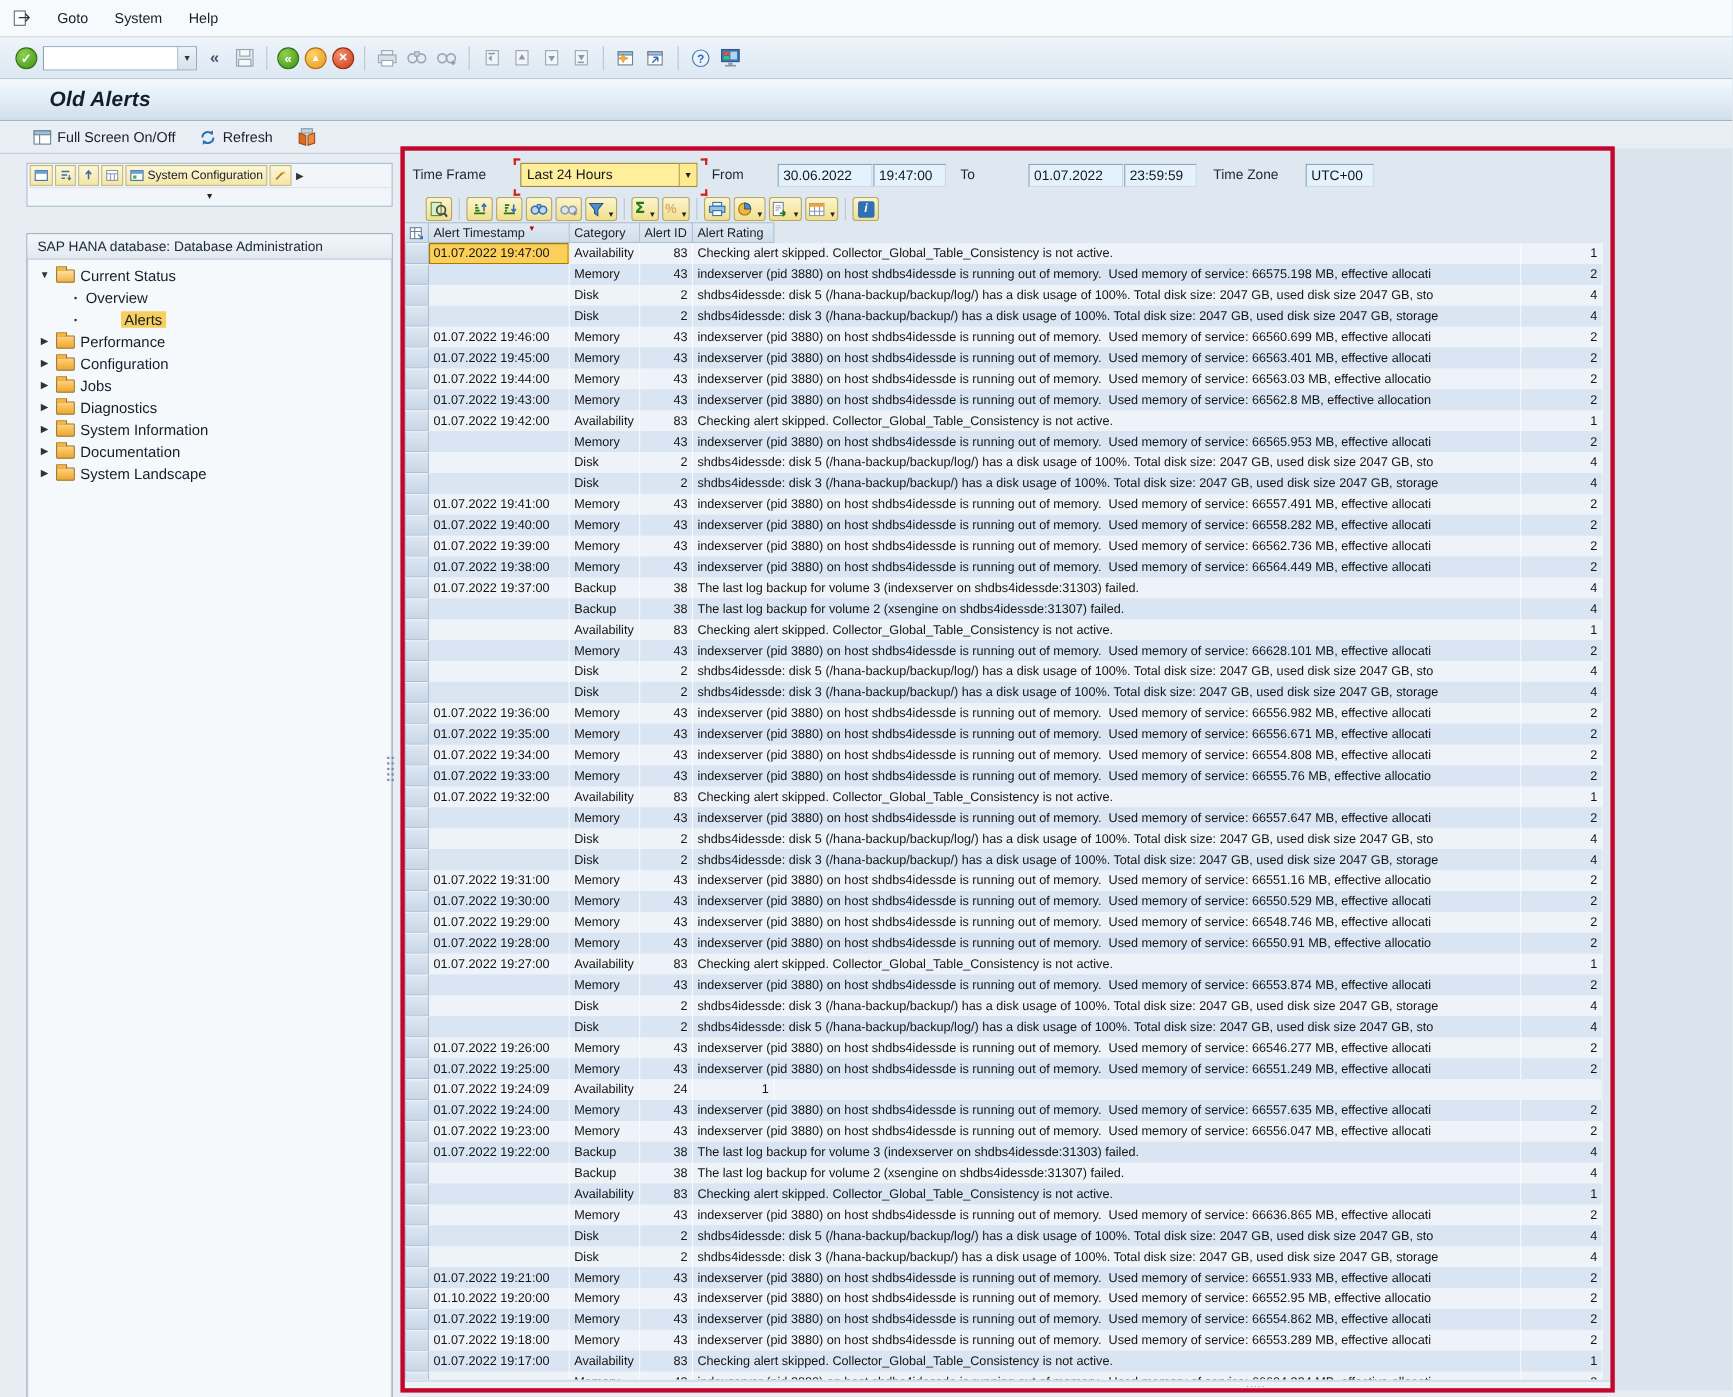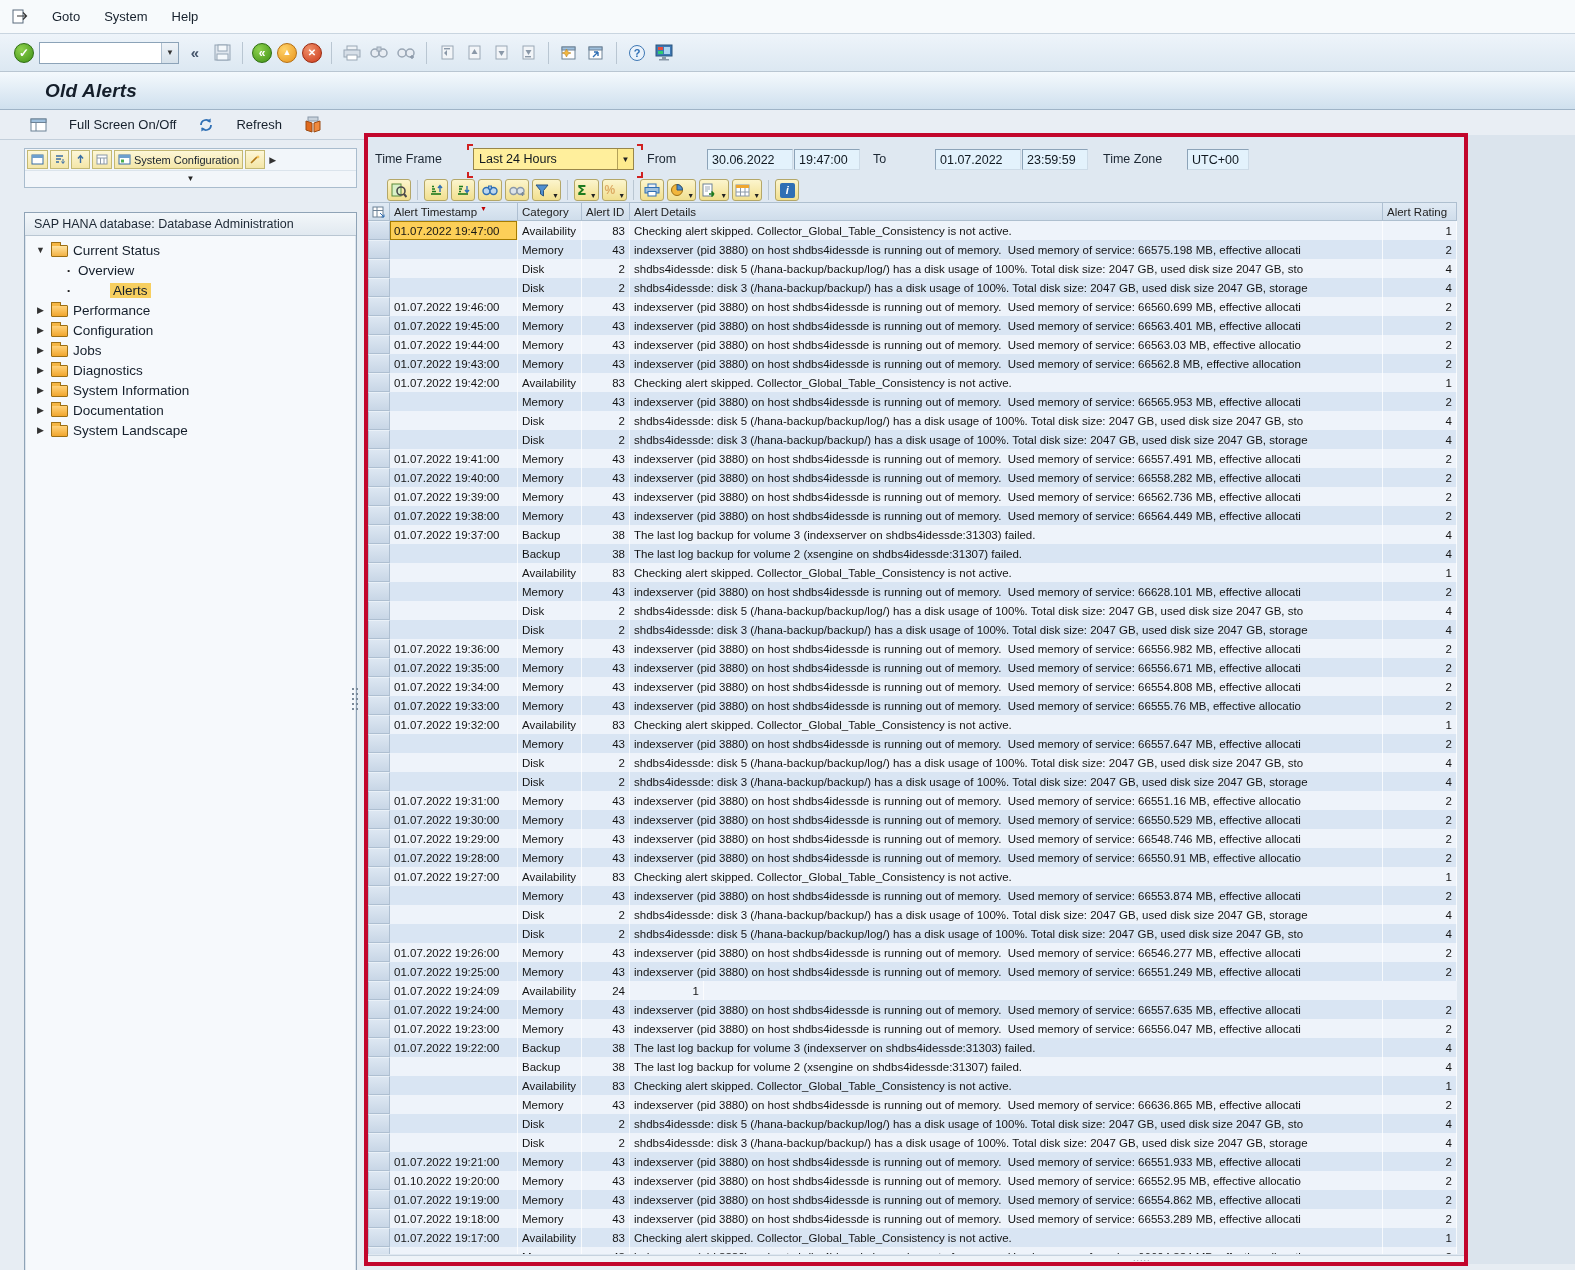--- a/index.html
+++ b/index.html
@@ -29,21 +29,21 @@
   .tsep { width:1px; height:22px; background:#b9c6d2; margin:0 4px;}
   .gicon { display:inline-flex; align-items:center; justify-content:center; width:22px; height:22px;}
   .collapse-glyph { color:#44546a; font-size:15px; font-weight:bold;}
 
   
   #titlebar { left:0; top:72px; width:1575px; height:38px; background:linear-gradient(#f4f9fd,#cfe0ee); border-bottom:1px solid #9fb4c7; display:flex; align-items:center; padding-left:45px;}
   #page-title { font-size:19px; font-weight:bold; font-style:italic; color:#141e2a; letter-spacing:.2px;}
 
   
   #appbar { left:0; top:110px; width:1575px; height:30px; background:#e9eef4; border-bottom:1px solid #c3cfdb; display:flex; align-items:center; padding-left:30px; gap:22px;}
-  .appbtn { display:inline-flex; align-items:center; gap:22px; font-size:13px; color:#16202c; cursor:default;}
+  .appbtn { display:inline-flex; align-items:center; gap:5px; font-size:13px; color:#16202c; cursor:default;}
 
   
   #treebar { left:24px; top:148px; width:333px; height:40px; background:#f2f6fa; border:1px solid #a9bccd; }
   #treebar-row { display:flex; align-items:center; height:22px; padding:1px 2px; gap:2px; overflow:hidden; border-bottom:1px solid #dbe4ec;}
   .mbtn { height:19px; border:1px solid #c3b873; background:linear-gradient(#fdf7d8,#f4e6a7); display:inline-flex; align-items:center; justify-content:center; padding:0 3px; font-size:11px; gap:3px; color:#2f5c8f;}
   #treebar-handle { height:14px; display:flex; align-items:center; justify-content:center; font-size:8px; color:#222;}
 
   
   #treebox { left:24px; top:212px; width:333px; height:1157px; background:#f6f9fc; border:1px solid #8fa3b6; box-shadow:0 0 0 1px #dce5ee inset;}
   #tree-header { height:23px; background:linear-gradient(#f3f7fa,#e1e9f0); border-bottom:1px solid #b9c6d2; display:flex; align-items:center; padding:0 9px; font-size:12.5px; color:#1c2733;}
@@ -488,21 +488,20 @@
           <path d="M1 4.5 h10 M5 1 v10" stroke="#6d8296"></path>
           <path d="M8 7 l4 4 M12 8.5 V11 H9.5" stroke="#2f6fb4" fill="none"></path>
         </svg>
     </div>
     <div class="hc w-ts">
       <span>Alert Timestamp</span>
       <span class="sort-marker">▼</span>
     </div>
     <div class="hc w-cat"><span>Category</span></div>
     <div class="hc w-id"><span>Alert ID</span></div>
-    <div class="hc w-det"><span>Alert Details</span></div>
     <div class="hc w-rat"><span>Alert Rating</span></div>
   </div>
 
   <div id="alv-body">
       <div class="alv-row r0">
         <div class="selcell"></div>
         <div class="cell w-ts active-cell">01.07.2022 19:47:00</div>
         <div class="cell w-cat">Availability</div>
         <div class="cell w-id num">83</div>
         <div class="cell w-det">Checking alert skipped. Collector_Global_Table_Consistency is not active.</div>

